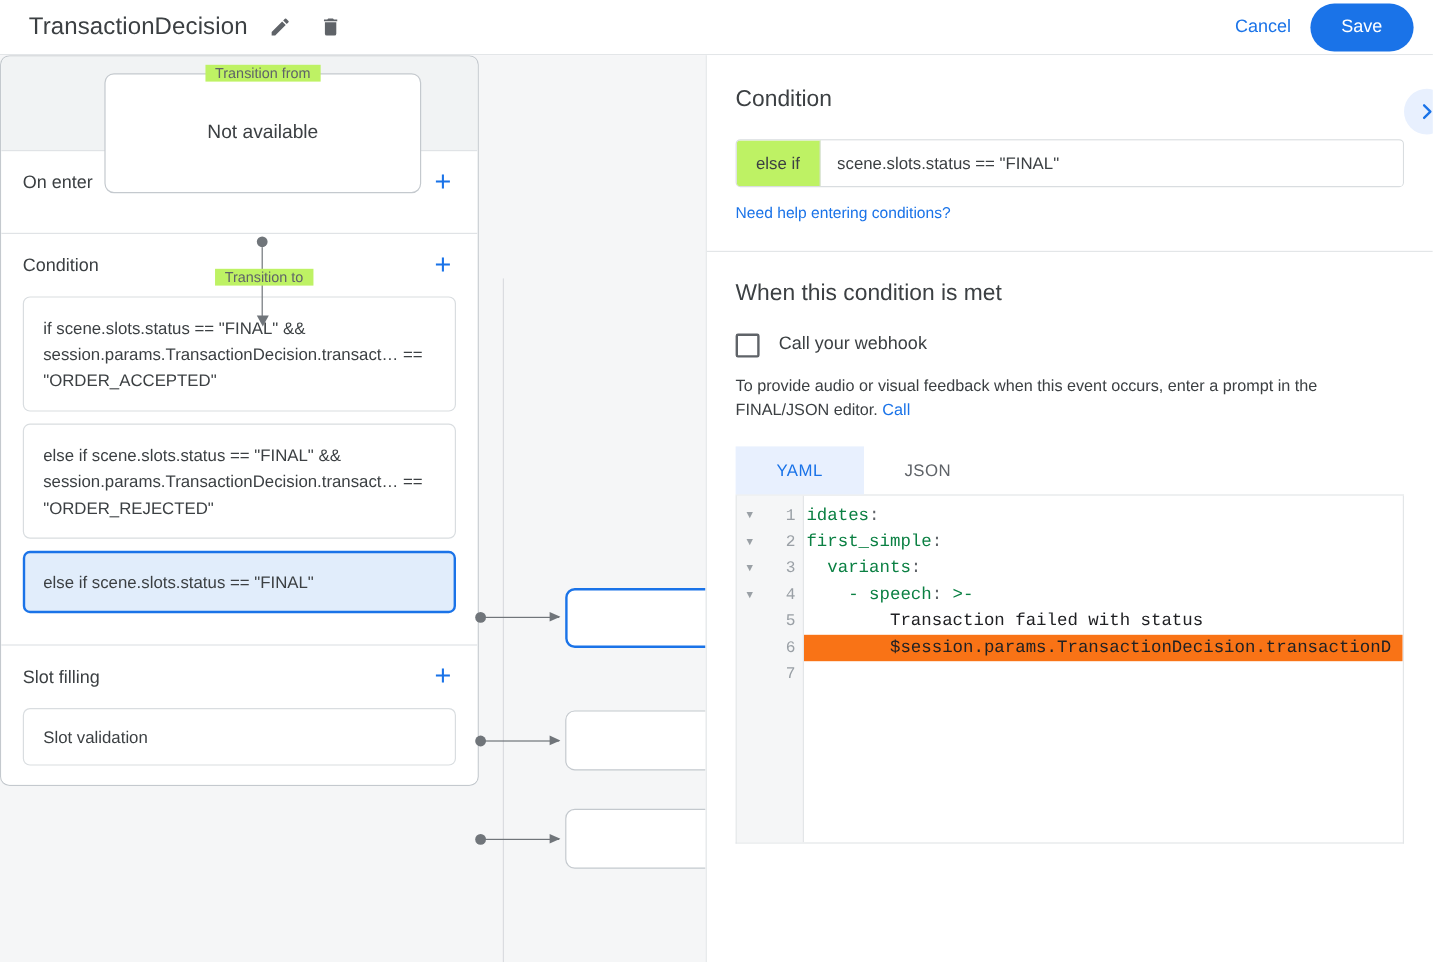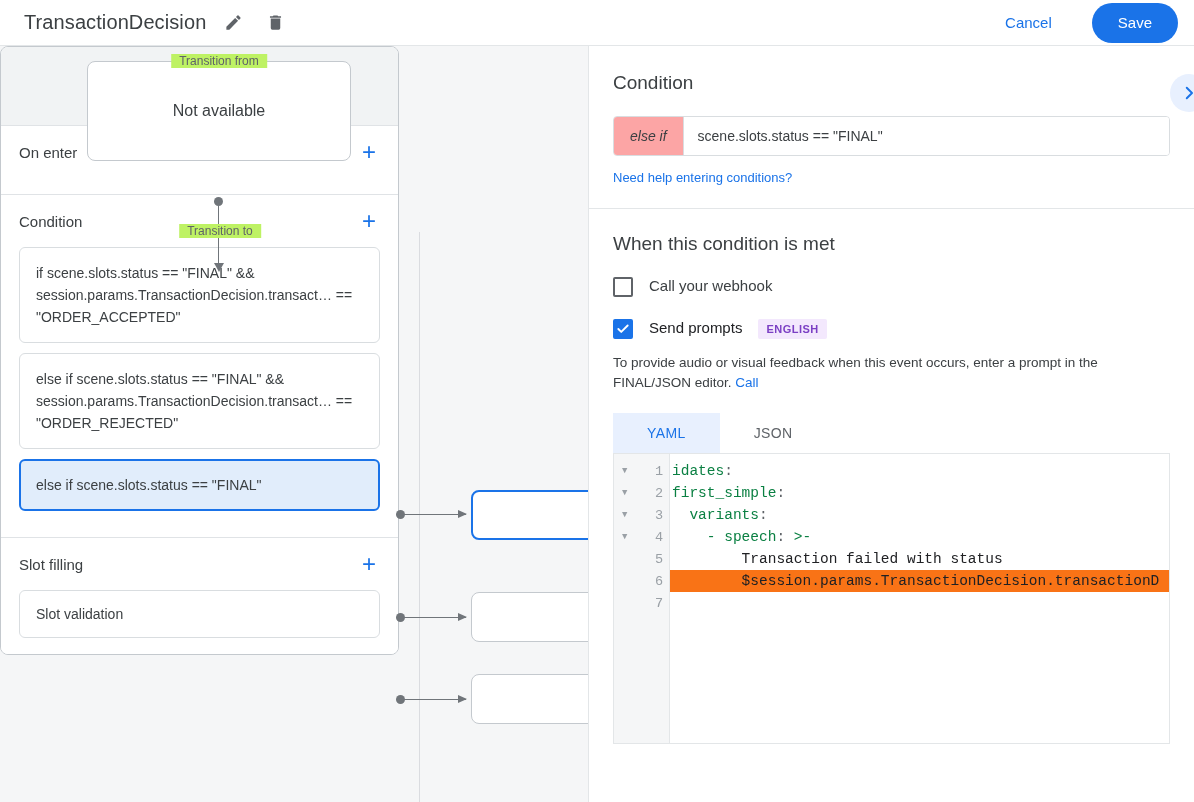--- a/index.html
+++ b/index.html
@@ -20,21 +20,21 @@
   .topbar-title {
     margin-left: 24px;
     font-size: 20px; color: #3c4043; letter-spacing: .1px;
   }
   .icon-btn {
     width: 30px; height: 30px; margin-left: 12px;
     display: flex; align-items: center; justify-content: center;
     cursor: pointer; border-radius: 50%;
   }
   .topbar-right {
-    margin-left: auto; display: flex; align-items: center; gap: 24px;
+    margin-left: auto; display: flex; align-items: center; gap: 0;
     padding-right: 16px;
   }
   .btn-text {
     color: #1a73e8; font-size: 15px; font-weight: 500;
     background: none; border: none; padding: 10px 16px;
     border-radius: 4px; cursor: pointer;
   }
   .btn-primary {
     background: #1a73e8; color: #fff; font-size: 15px; font-weight: 500;
     border: none; padding: 0 26px; height: 40px; border-radius: 20px;
@@ -159,23 +159,23 @@
     background: #e8f0fe; color: #1a73e8;
     display: flex; align-items: center; justify-content: center;
     cursor: pointer;
   }
   .cond-row {
     display: flex; margin-top: 22px;
     border: 1px solid #d9dde0; border-radius: 4px; overflow: hidden;
     height: 40px;
   }
   .cond-prefix {
-    background: #fca5a5; border-right: 1px solid #d9dde0;
+    background: #bef264; border-right: 1px solid #d9dde0;
     display: flex; align-items: center; padding: 0 16px;
-    font-size: 14px; color: #3c4043; white-space: nowrap; font-style: italic;
+    font-size: 14px; color: #3c4043; white-space: nowrap;
   }
   .cond-input {
     flex: 1; border: none; outline: none; padding: 0 14px;
     font-size: 14px; color: #3c4043;
     font-family: "Liberation Sans", sans-serif;
   }
   .help-link {
     display: inline-block; margin-top: 14px;
     color: #1a73e8; font-size: 13px; text-decoration: none; cursor: pointer;
   }
@@ -343,29 +343,20 @@
   <div class="panel-divider"></div>
 
   <div class="panel-sec-b">
     <div class="panel-h2">When this condition is met</div>
 
     <div class="check-row">
       <div class="cbox"></div>
       <span class="check-label plain">Call your webhook</span>
     </div>
 
-    <div class="check-row">
-      <div class="cbox checked">
-        <svg width="14" height="14" viewBox="0 0 24 24" fill="none" stroke="#fff" stroke-width="3.2" stroke-linecap="round" stroke-linejoin="round">
-          <polyline points="20 6 9 17 4 12"></polyline>
-        </svg>
-      </div>
-      <span class="check-label">Send prompts</span>
-      <span class="badge">ENGLISH</span>
-    </div>
 
     <div class="desc">
       <span>To provide audio or visual feedback when this event occurs, enter a prompt in the FINAL/JSON editor. </span><a>Call</a>
     </div>
 
     <div class="tabs">
       <div class="tab active">YAML</div>
       <div class="tab">JSON</div>
     </div>
 

